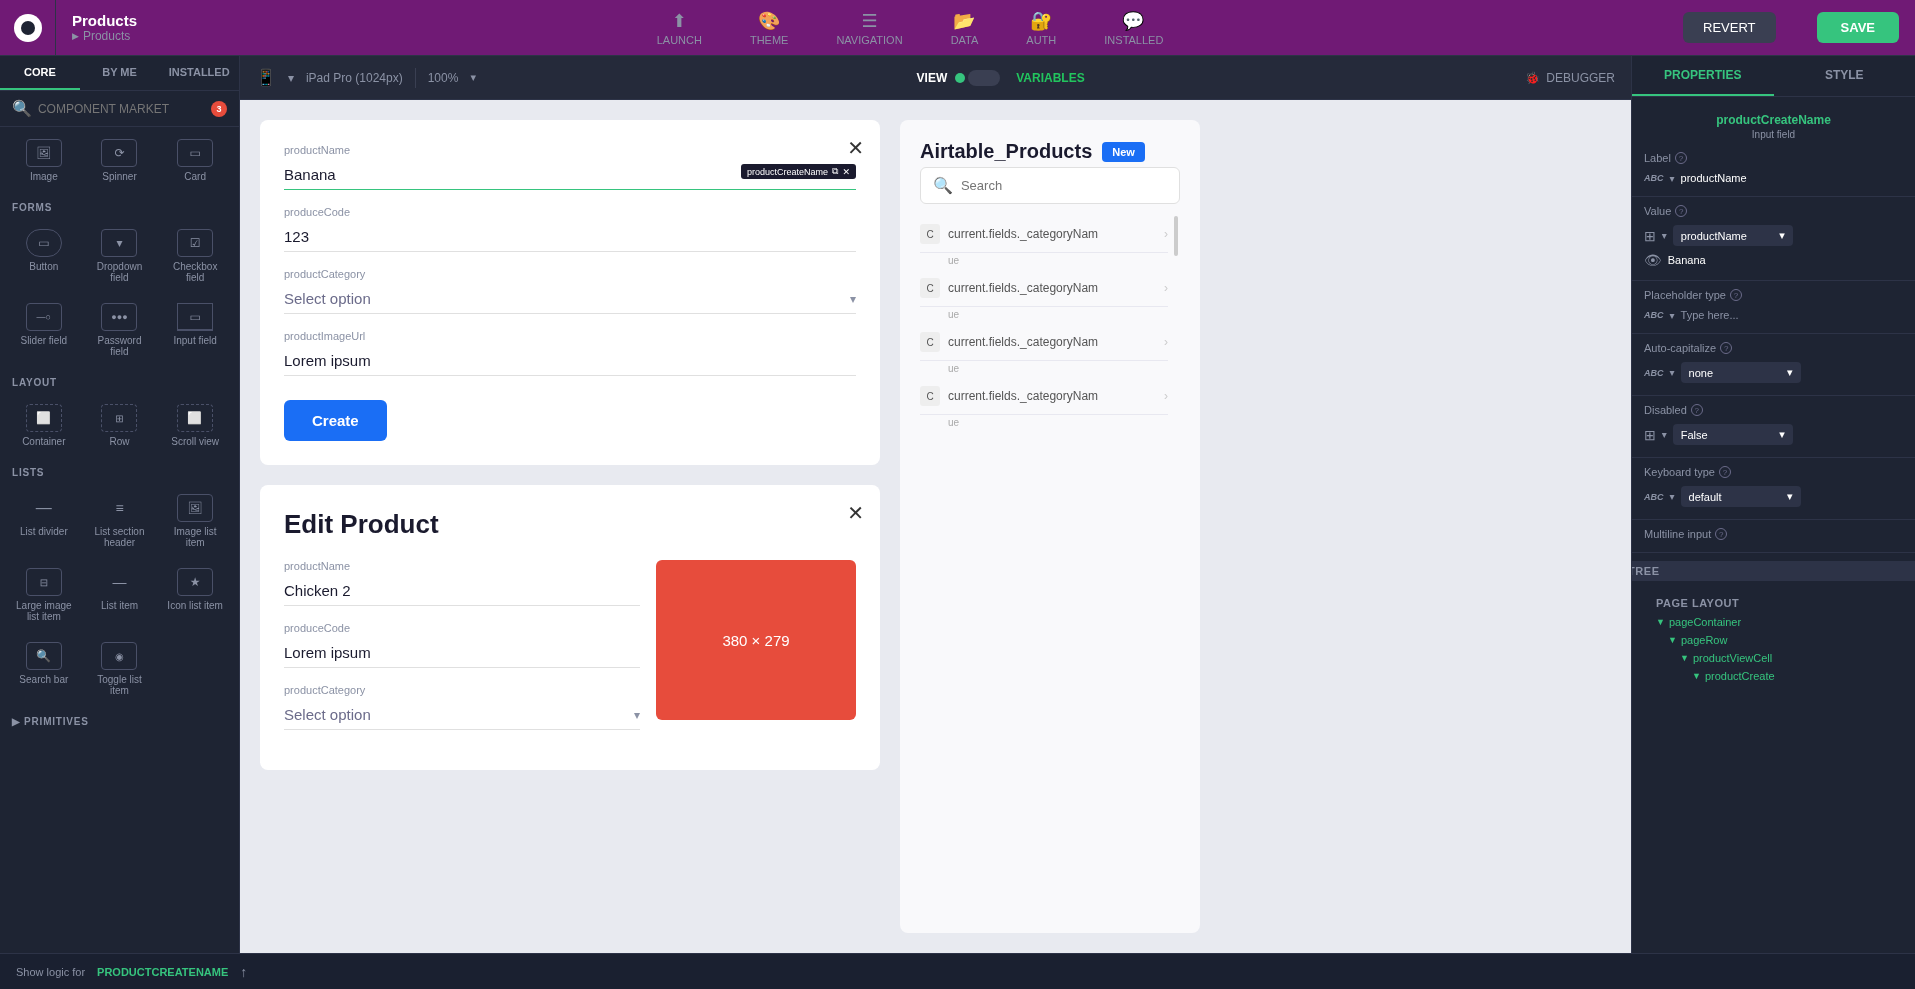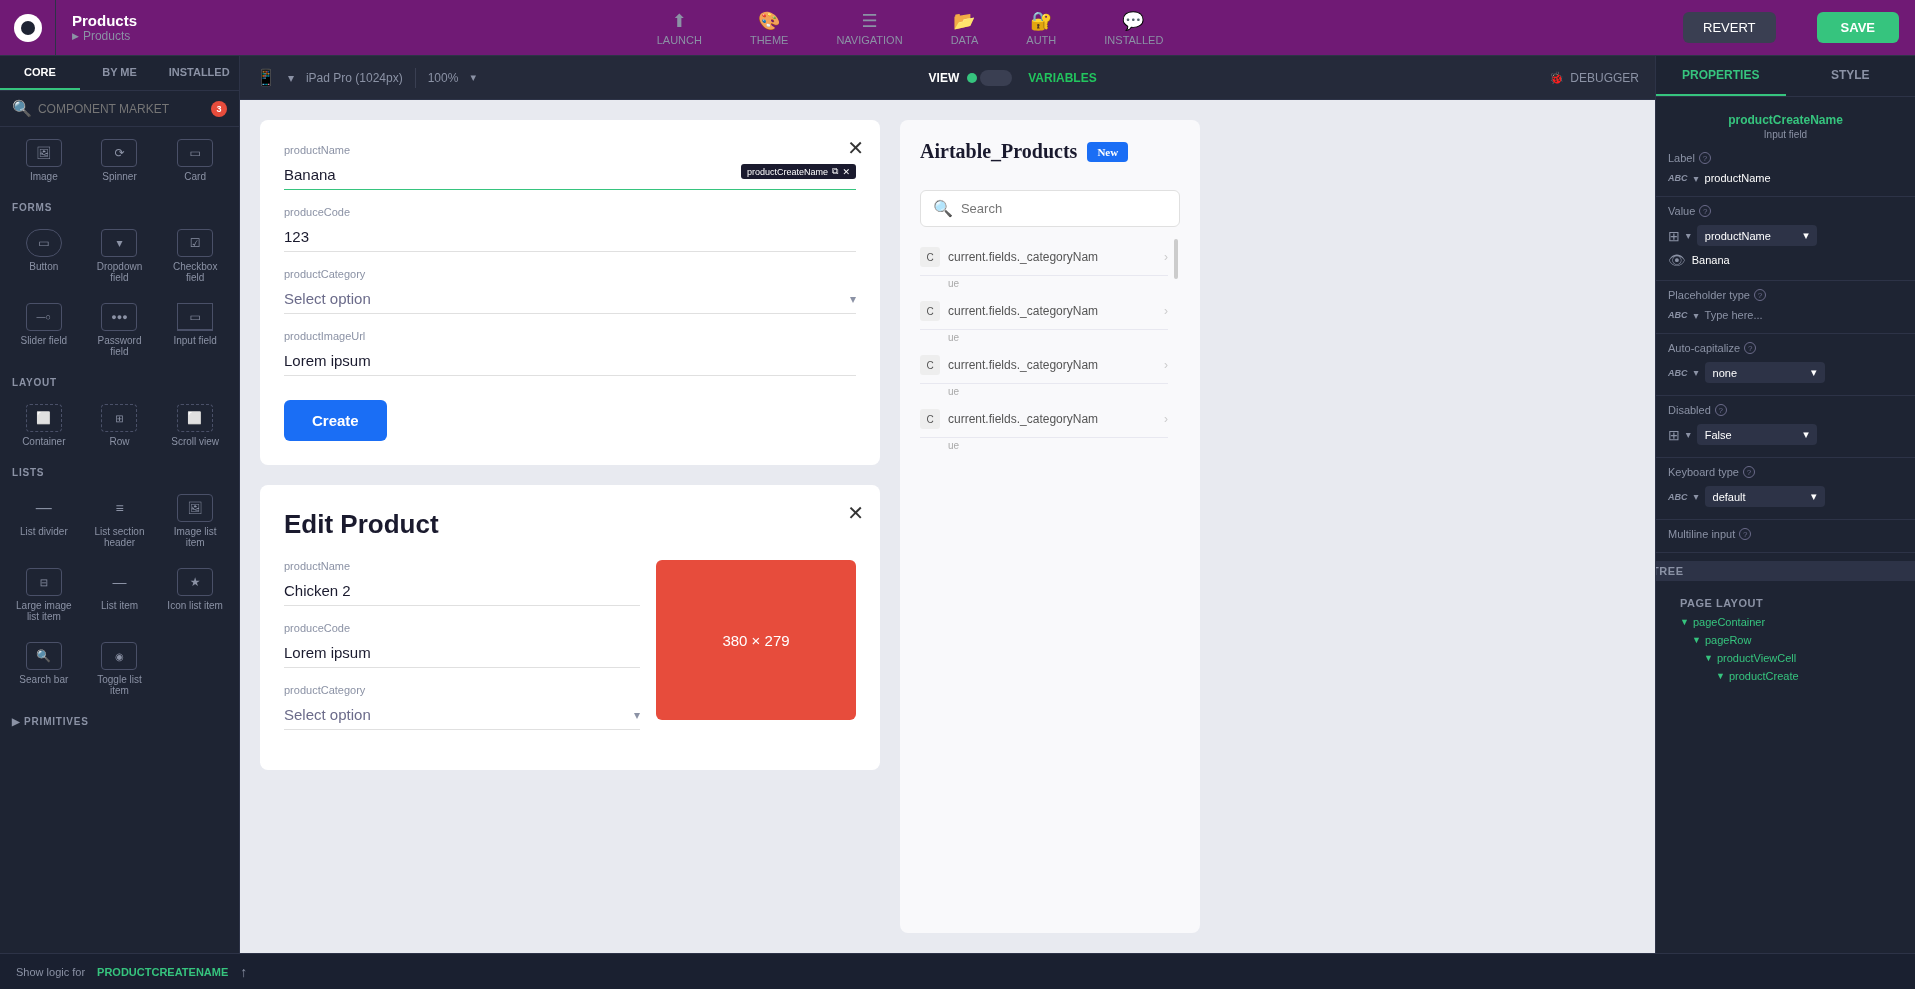--- a/index.html
+++ b/index.html
@@ -63,37 +63,37 @@
     .field-label { font-size: 11px; color: #8b92a5; margin-bottom: 4px; }
     .field-input { width: 100%; border: none; border-bottom: 1.5px solid #e0e0e0; padding: 6px 0; font-size: 15px; color: #1a1a2e; outline: none; background: none; }
     .field-input.active { border-bottom-color: #36c47e; }
     .field-input-wrapper { position: relative; }
     .field-tag { position: absolute; right: 0; top: 4px; background: #1a1a2e; color: #fff; font-size: 9px; padding: 2px 6px; border-radius: 3px; display: flex; align-items: center; gap: 4px; }
     .field-select { width: 100%; border: none; border-bottom: 1.5px solid #e0e0e0; padding: 6px 0; font-size: 15px; color: #6b6b8a; outline: none; background: none; display: flex; align-items: center; justify-content: space-between; cursor: pointer; }
     .btn-create { background: #1a6ef5; color: #fff; border: none; padding: 12px 28px; border-radius: 6px; font-size: 15px; font-weight: 600; cursor: pointer; margin-top: 8px; }
 
     
     .airtable-panel { background: #f9f9fb; border-radius: 8px; padding: 20px; width: 300px; flex-shrink: 0; }
-    .airtable-header { display: flex; align-items: center; gap: 10px; margin-bottom: 27px; font-family: Liberation Serif, serif; }
+    .airtable-header { display: flex; align-items: center; gap: 10px; margin-bottom: 4px; }
     .airtable-title { font-size: 20px; font-weight: 700; color: #1a1a2e; }
     .badge-new { background: #1a6ef5; color: #fff; font-size: 11px; font-weight: 700; padding: 4px 10px; border-radius: 4px; }
     .airtable-search { display: flex; align-items: center; gap: 8px; background: #fff; border: 1px solid #e0e0e0; border-radius: 6px; padding: 8px 12px; margin-bottom: 12px; }
     .airtable-search input { border: none; outline: none; font-size: 13px; color: #8b92a5; background: none; flex: 1; }
     .airtable-row { display: flex; align-items: center; gap: 8px; padding: 8px 0; border-bottom: 1px solid #e8e8f0; }
     .airtable-row-icon { width: 20px; height: 20px; border-radius: 3px; background: #eee; display: flex; align-items: center; justify-content: center; font-size: 10px; color: #555; flex-shrink: 0; }
     .airtable-row-text { font-size: 12px; color: #555; flex: 1; overflow: hidden; text-overflow: ellipsis; white-space: nowrap; }
     .airtable-row-arrow { color: #ccc; font-size: 12px; }
     .scroll-indicator { width: 8px; display: flex; flex-direction: column; align-items: center; }
     .scroll-thumb { width: 4px; height: 40px; background: #ccc; border-radius: 2px; }
 
     
     .img-placeholder { background: #e74c3c; border-radius: 6px; display: flex; align-items: center; justify-content: center; color: #fff; font-size: 16px; font-weight: 500; }
 
     
-    .right-panel { width: 260px; background: #1e2433; border-left: 1px solid #2d3347; display: flex; flex-direction: column; flex-shrink: 0; overflow: hidden; }
+    .right-panel { width: 284px; background: #1e2433; border-left: 1px solid #2d3347; display: flex; flex-direction: column; flex-shrink: 0; overflow: hidden; }
     .right-panel-tabs { display: flex; border-bottom: 1px solid #2d3347; flex-shrink: 0; }
     .right-tab { flex: 1; text-align: center; padding: 12px 0; font-size: 12px; font-weight: 600; color: #8b92a5; cursor: pointer; border-bottom: 2px solid transparent; }
     .right-tab.active { color: #36c47e; border-bottom-color: #36c47e; }
     .right-panel-scroll { overflow-y: auto; flex: 1; padding: 12px 0; }
     .right-panel-scroll::-webkit-scrollbar { width: 4px; }
     .right-panel-scroll::-webkit-scrollbar-thumb { background: #3a3f52; border-radius: 2px; }
     .prop-title { font-size: 12px; font-weight: 700; color: #36c47e; text-align: center; padding: 4px 0 2px; }
     .prop-subtitle { font-size: 10px; color: #8b92a5; text-align: center; margin-bottom: 12px; }
     .prop-section { padding: 0 12px 12px; border-bottom: 1px solid #2d3347; margin-bottom: 8px; }
     .prop-row { display: flex; align-items: center; justify-content: space-between; margin-bottom: 8px; }

